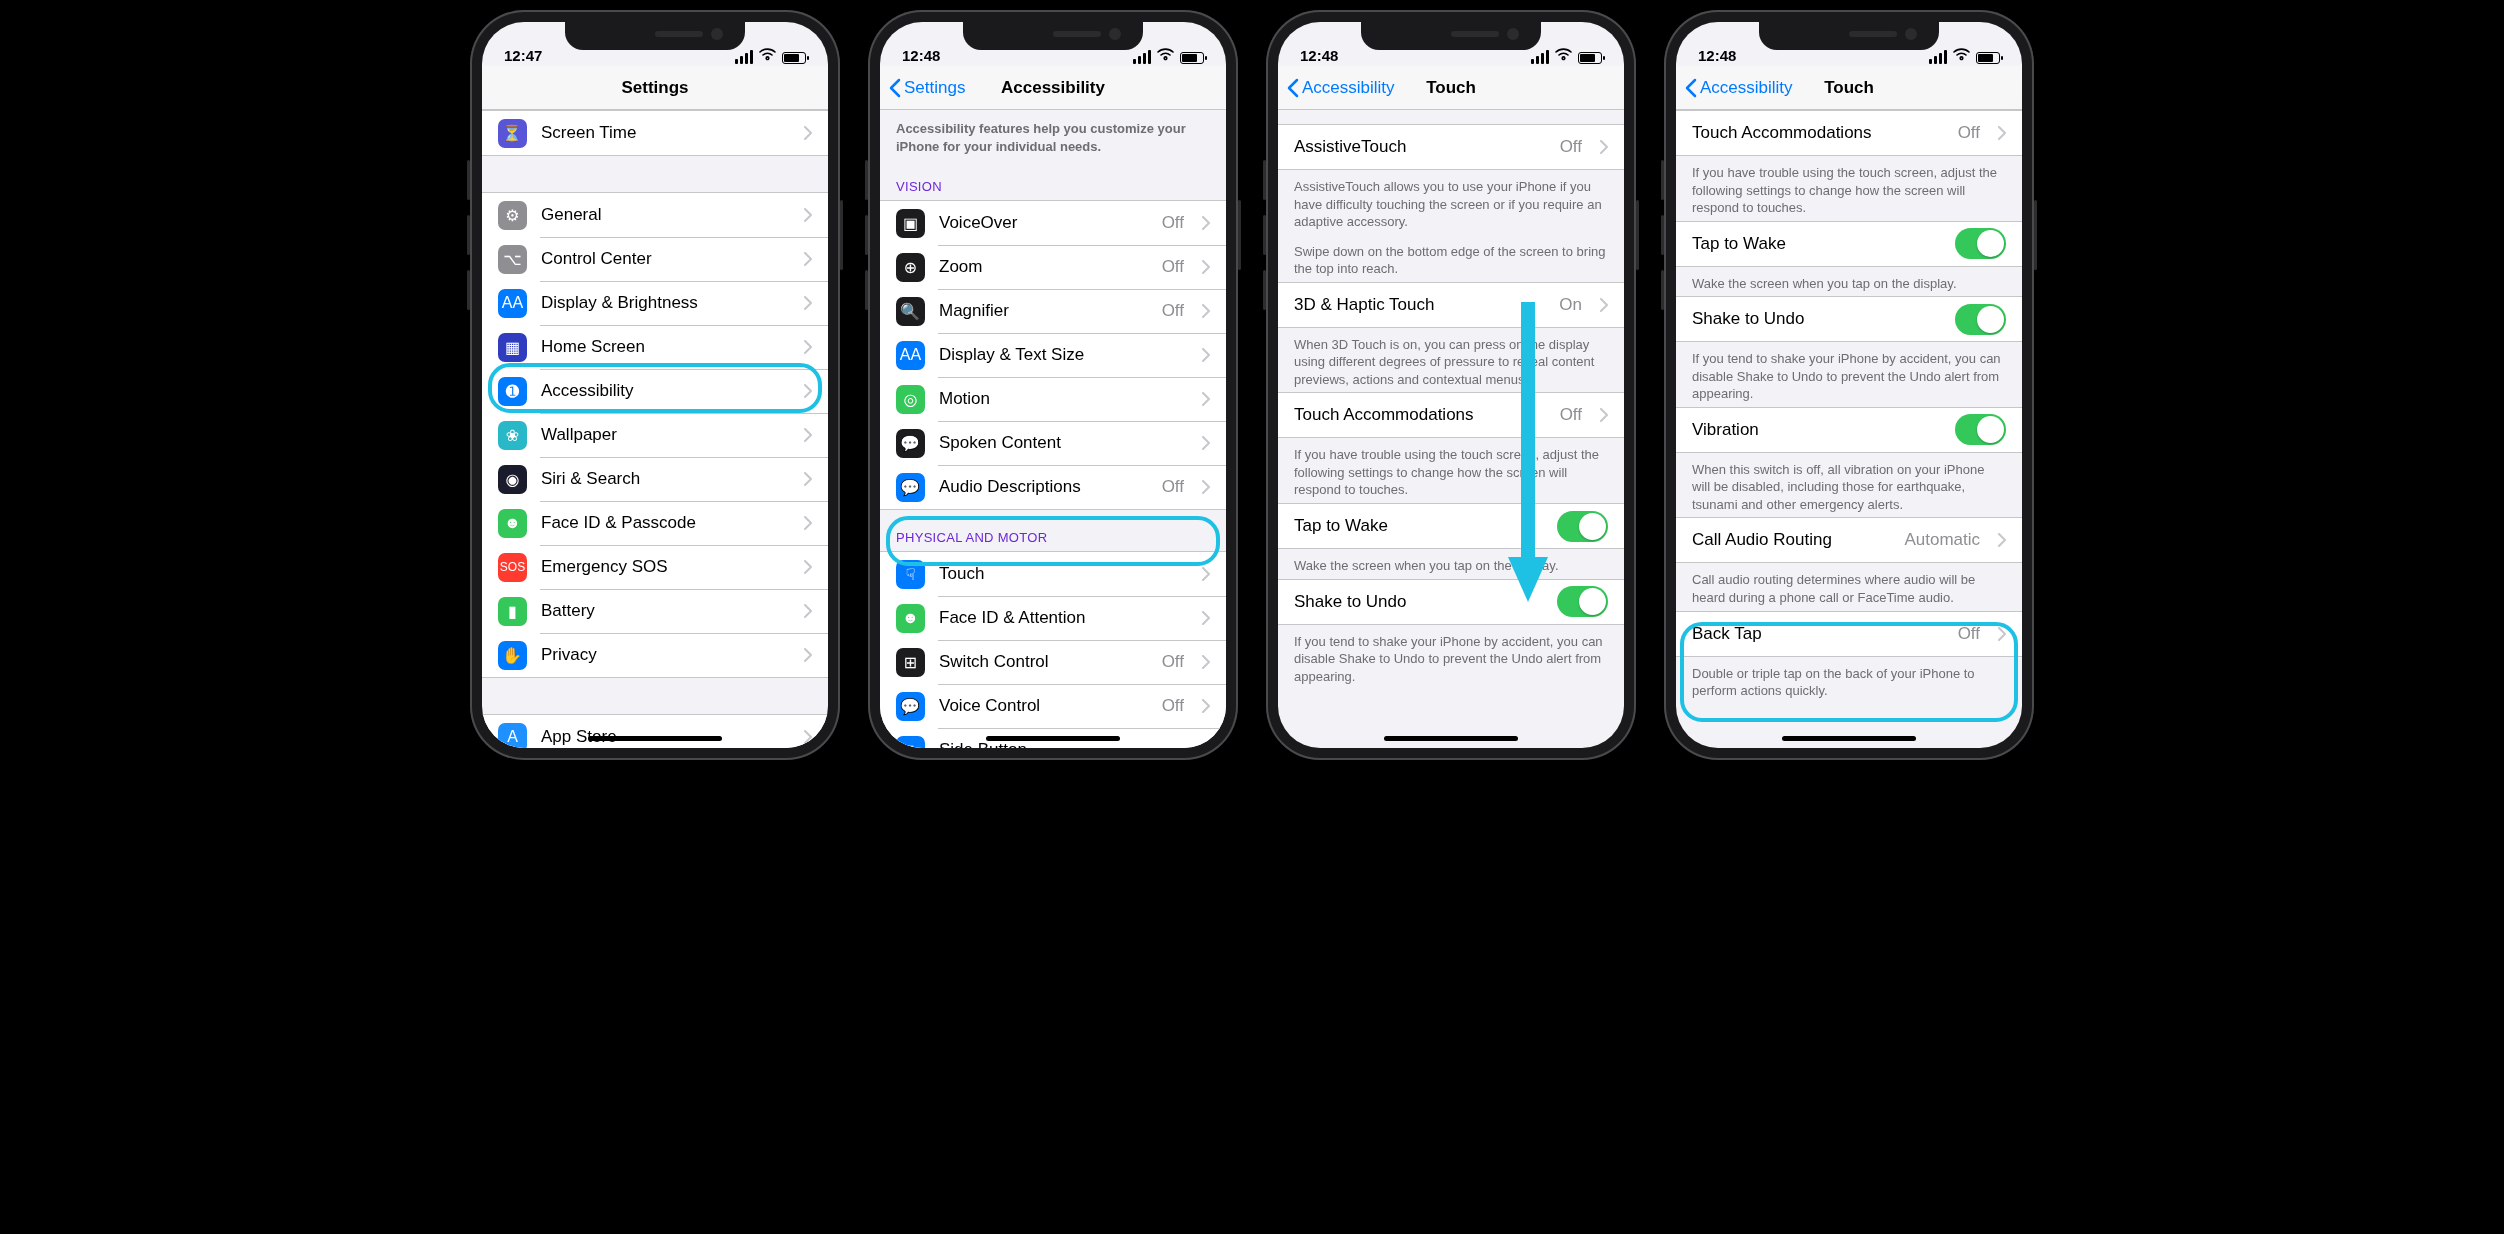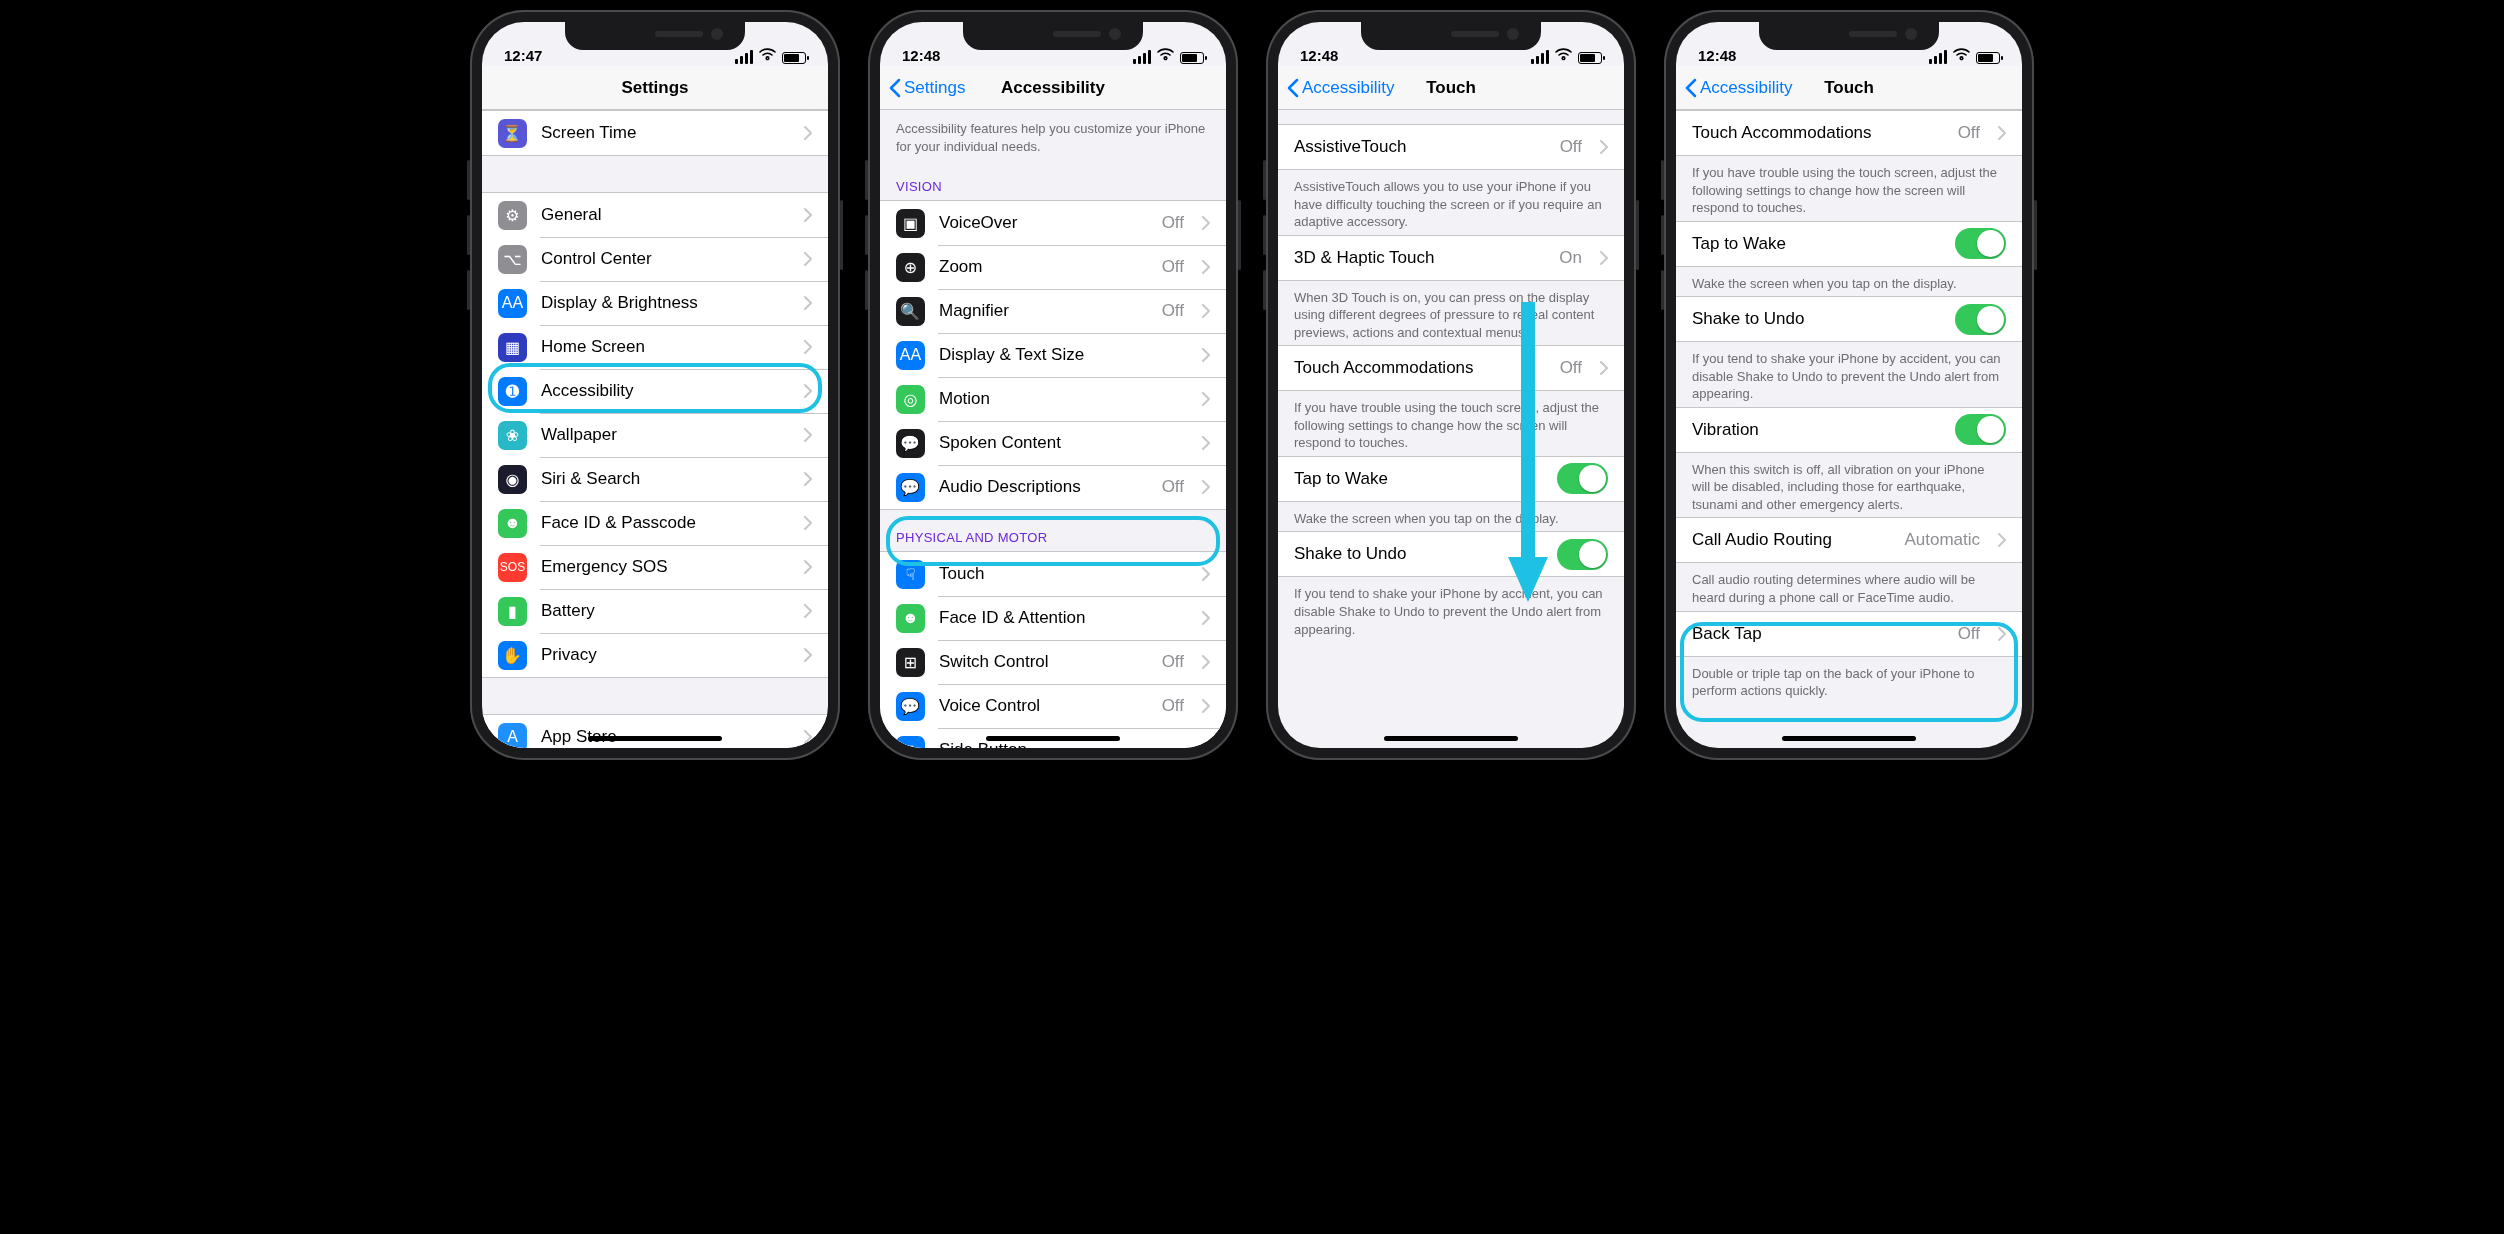--- a/index.html
+++ b/index.html
@@ -50,21 +50,21 @@
     border-bottom:1px solid #c6c6c8; display:flex; align-items:center; position:relative;
   }
   .nav .back {
     color:#007aff; font-size:17px; display:flex; align-items:center; padding-left:8px; gap:2px; cursor:pointer;
   }
   .nav .back svg { width:14px; height:20px; }
   .nav .title { position:absolute; left:0; right:0; text-align:center; font-size:17px; font-weight:600; pointer-events:none;}
   .content { position:absolute; top:88px; bottom:0; left:0; right:0; overflow:hidden; }
   .group-header { font-size:13px; color:#6d28d9; padding:20px 16px 6px 16px; text-transform:uppercase; letter-spacing:.3px; }
   .footer { font-size:13px; color:#6d6d72; padding:8px 16px 4px 16px; line-height:1.35; }
-  .footer.first { padding-top:10px; }
+  .footer.first { padding-top:10px;font-weight:bold; }
   .section { background:#fff; border-top:1px solid #c6c6c8; border-bottom:1px solid #c6c6c8; }
   .row {
     display:flex; align-items:center; min-height:44px; padding:0 16px; gap:14px; position:relative; cursor:pointer;
   }
   .row + .row::before {
     content:""; position:absolute; left:16px; right:0; top:0; height:1px; background:#c6c6c8;
   }
   .row.with-icon + .row.with-icon::before { left:58px; }
   .icon {
     width:29px; height:29px; border-radius:7px; display:flex; align-items:center; justify-content:center;
@@ -456,20 +456,21 @@
     <span class="label">AssistiveTouch</span>
               <span class="value">Off</span>
               <span class="chev">
                 <svg viewBox="0 0 8 14">
                   <path d="M1 1l6 6-6 6" fill="none" stroke="currentColor" stroke-width="2" stroke-linecap="round" stroke-linejoin="round"></path>
                 </svg>
               </span>
   </div>
           </div>
           <div class="footer">AssistiveTouch allows you to use your iPhone if you have difficulty touching the screen or if you require an adaptive accessory.</div>
+          <div class="footer">Swipe down on the bottom edge of the screen to bring the top into reach.</div>
           <div class="section">
             <div class="row">
     <span class="label">3D &amp; Haptic Touch</span>
               <span class="value">On</span>
               <span class="chev">
                 <svg viewBox="0 0 8 14">
                   <path d="M1 1l6 6-6 6" fill="none" stroke="currentColor" stroke-width="2" stroke-linecap="round" stroke-linejoin="round"></path>
                 </svg>
               </span>
   </div>

